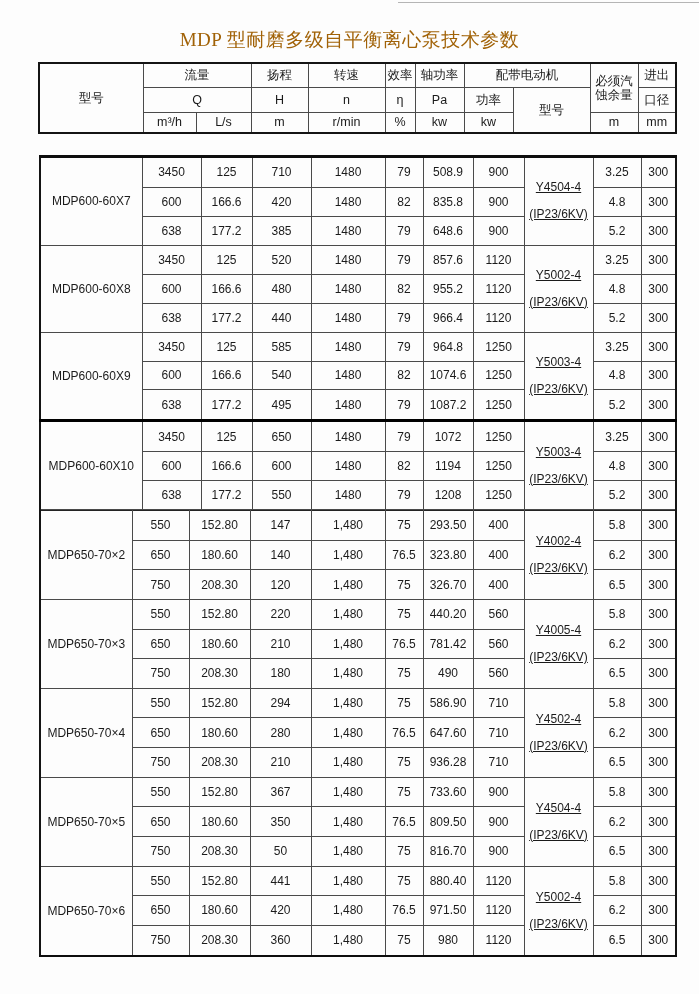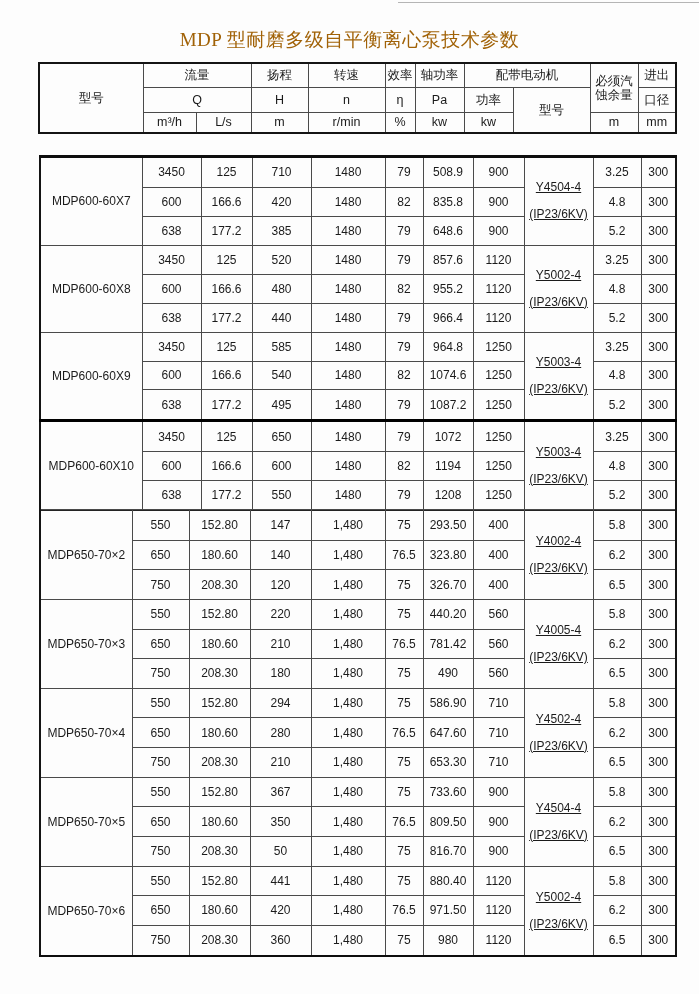--- a/index.html
+++ b/index.html
@@ -416,21 +416,21 @@
           <td>710</td>
           <td>6.2</td>
           <td>300</td>
         </tr>
         <tr>
           <td>750</td>
           <td>208.30</td>
           <td>210</td>
           <td>1,480</td>
           <td>75</td>
-          <td>653.30</td>
+          <td>936.28</td>
           <td>710</td>
           <td>6.5</td>
           <td>300</td>
         </tr>
         <tr class="group-start">
           <td rowspan="3" class="model-cell">MDP650-70×5</td>
           <td>550</td>
           <td>152.80</td>
           <td>367</td>
           <td>1,480</td>

